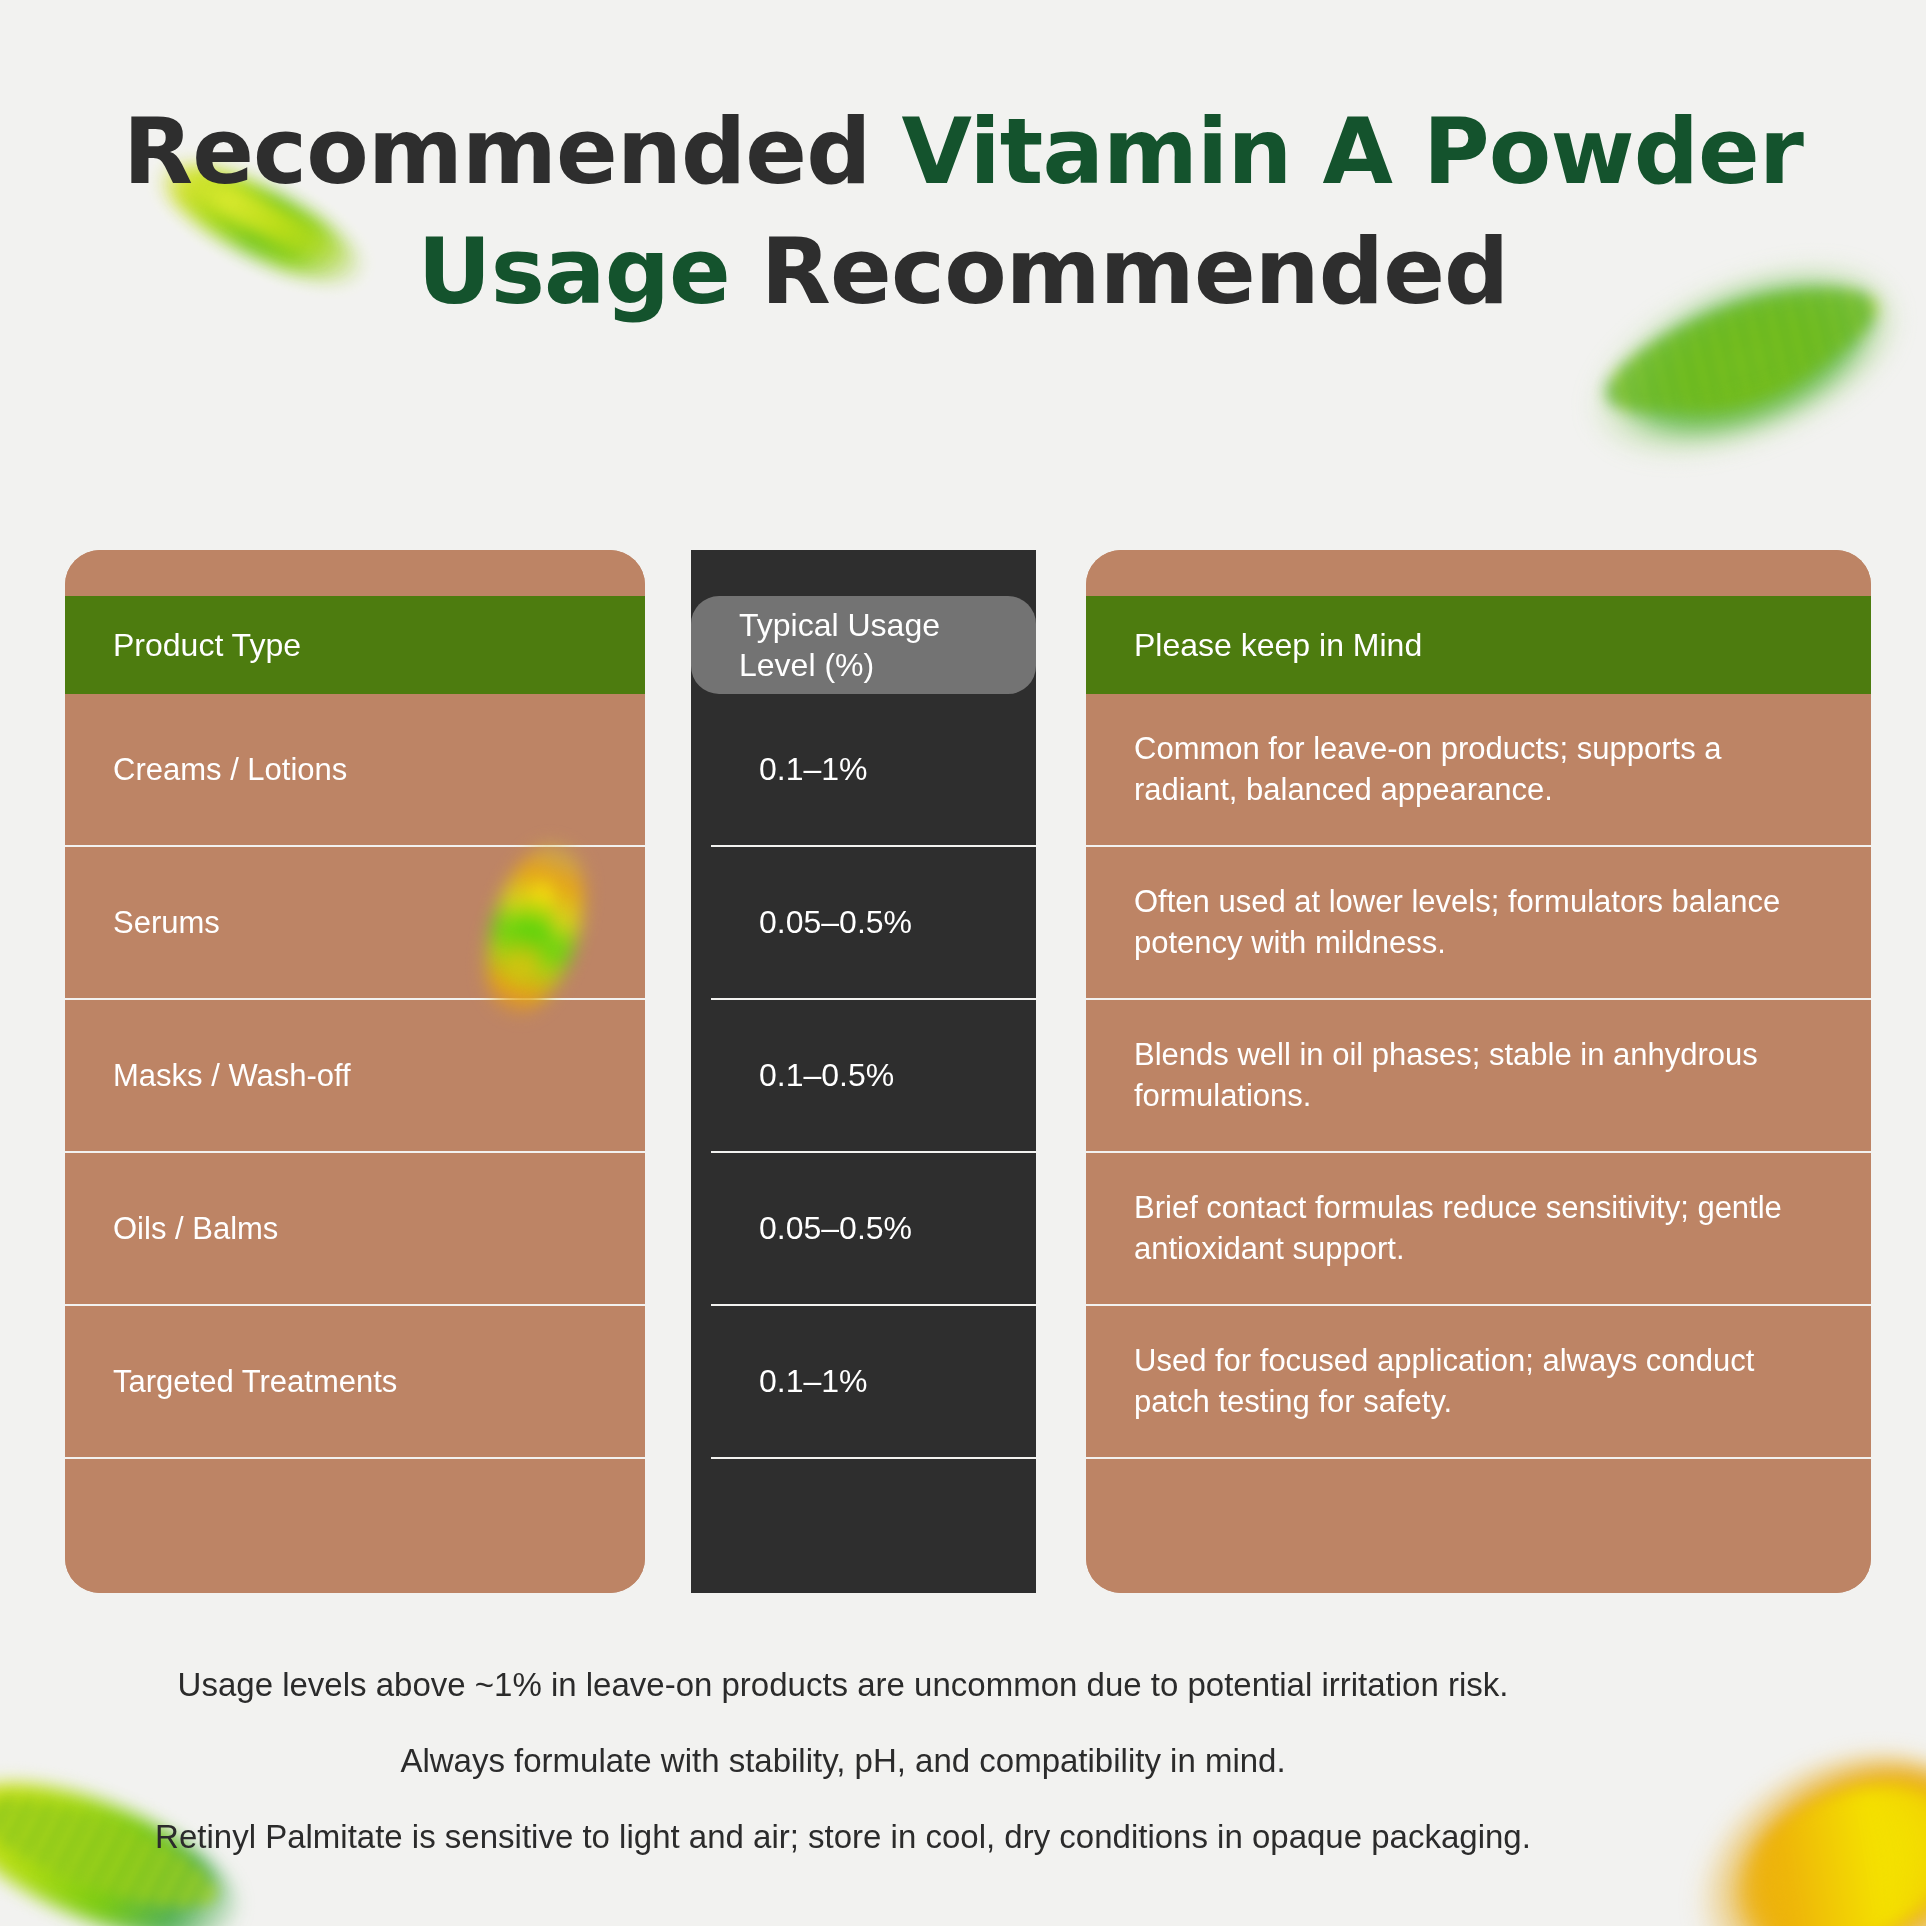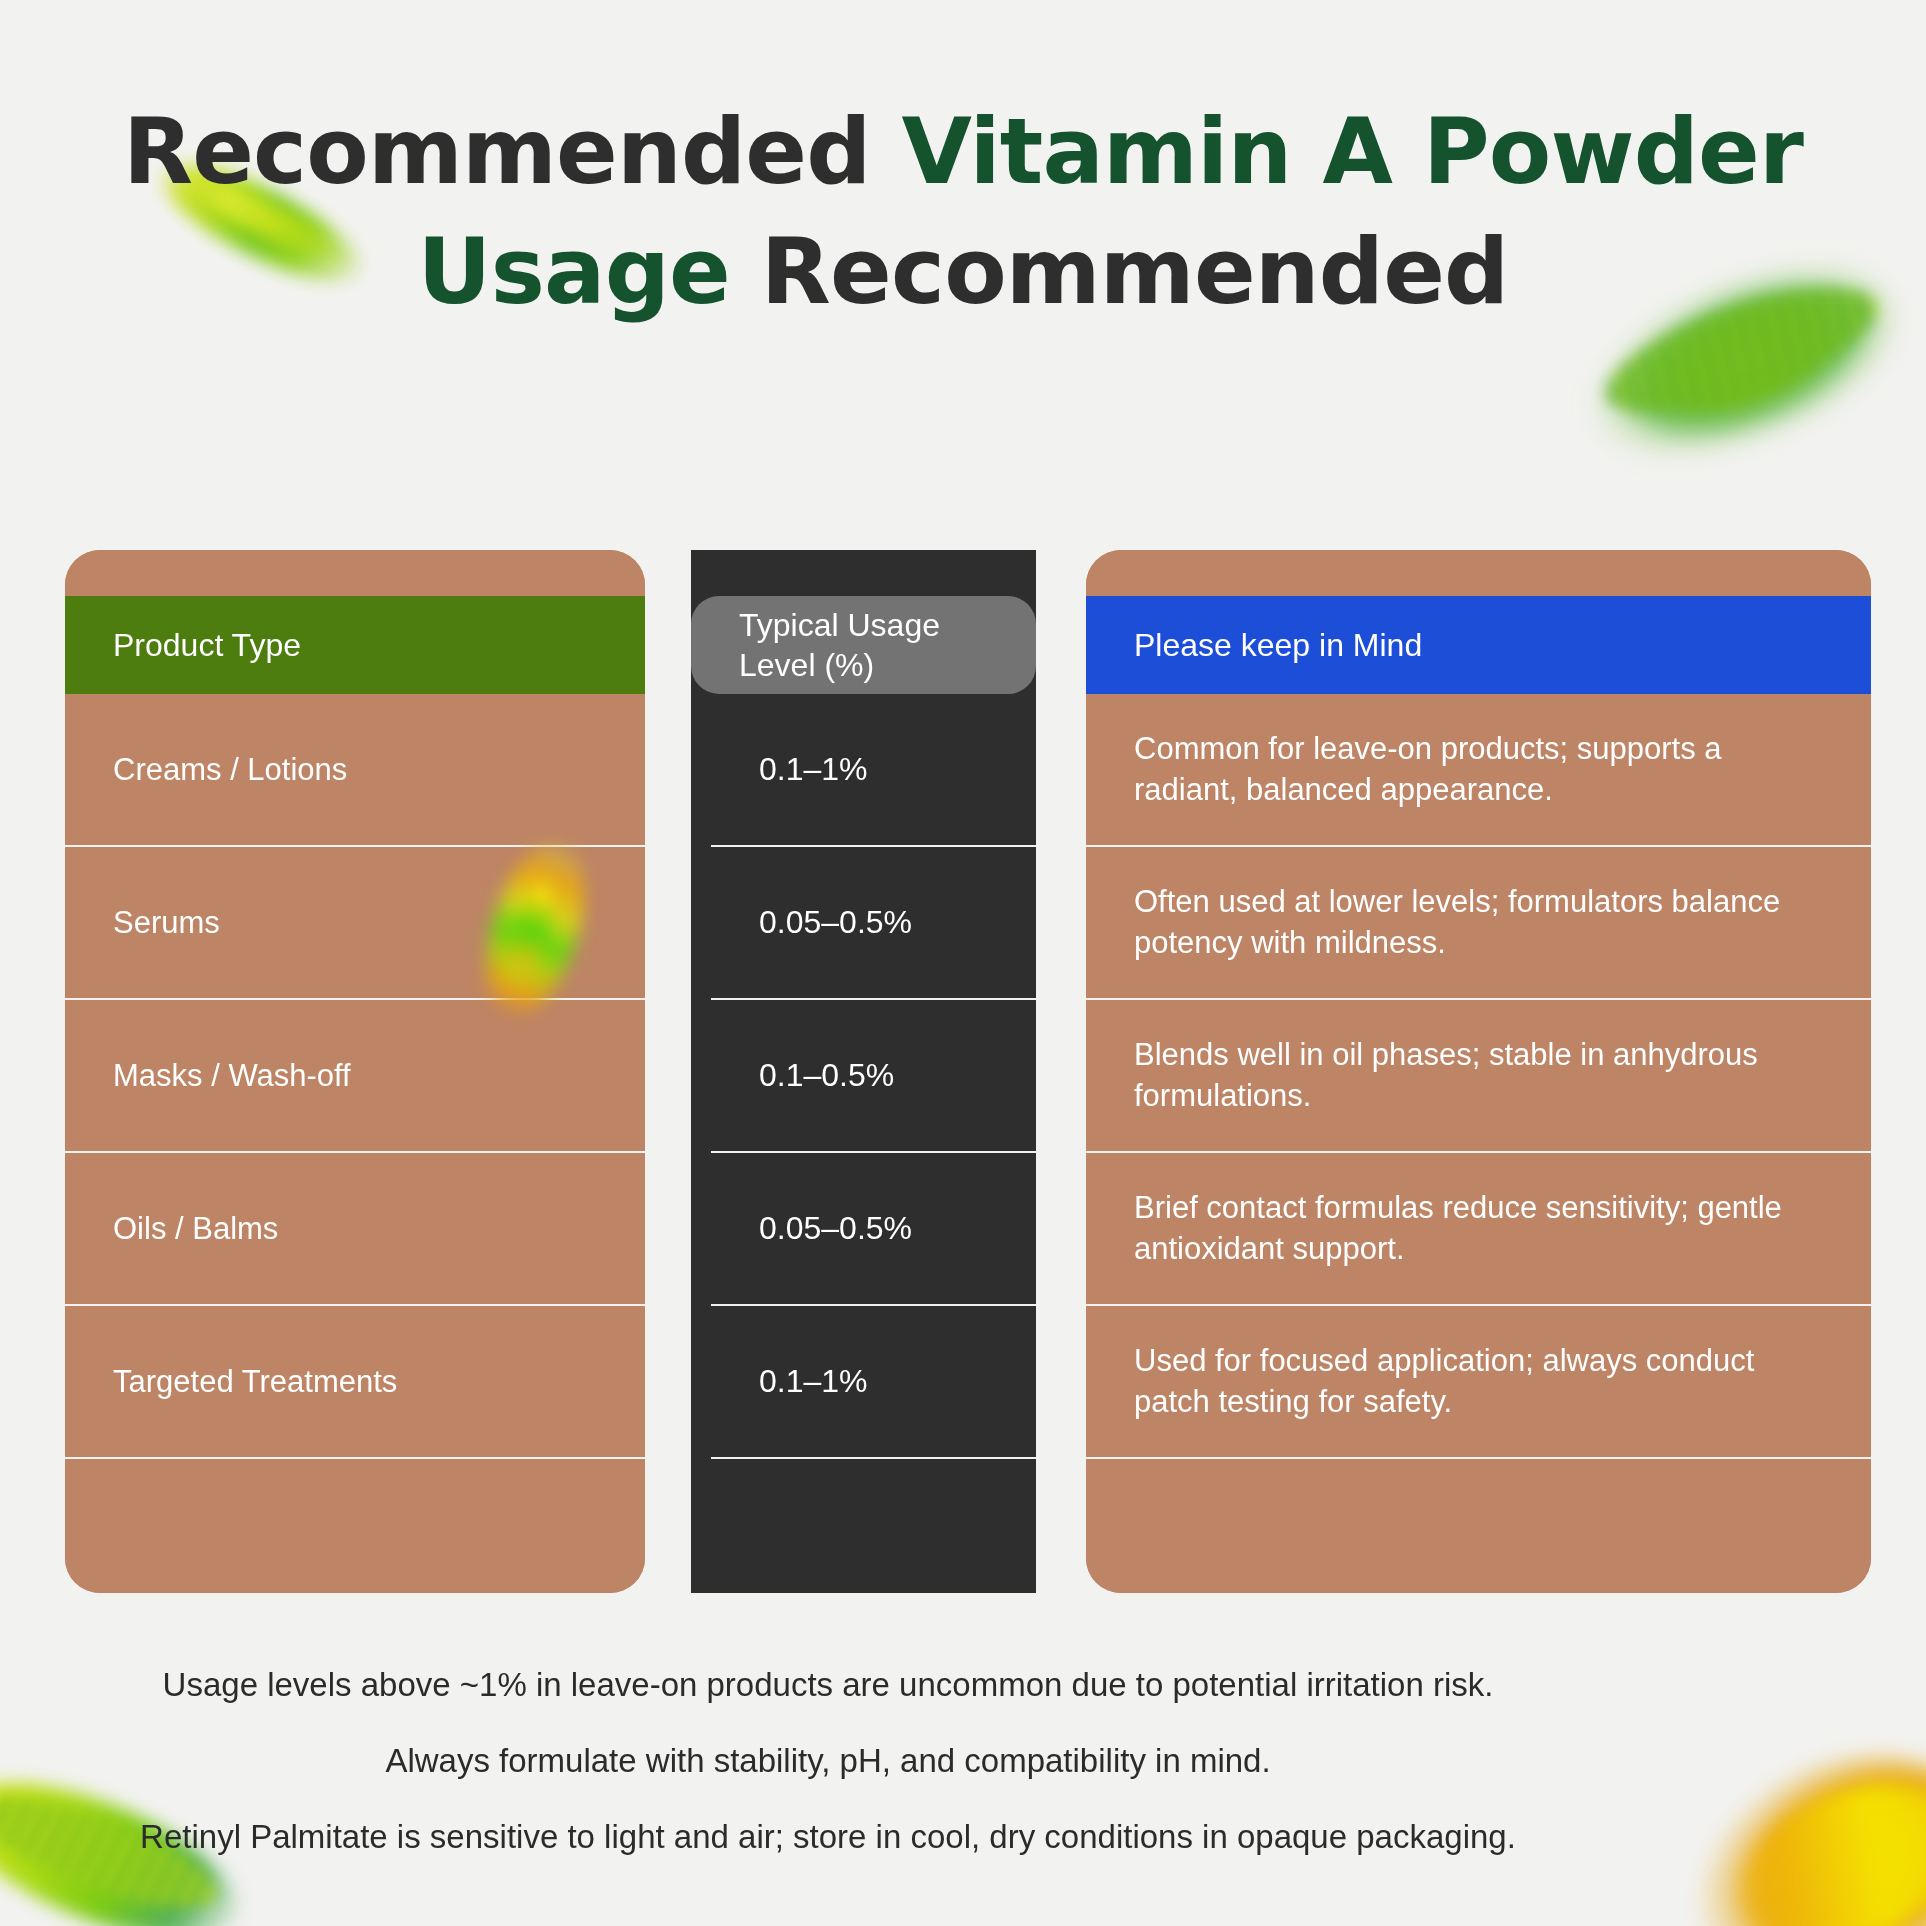--- a/index.html
+++ b/index.html
@@ -234,21 +234,21 @@
     padding: 0 48px;
     color: #ffffff;
     font-family: "Liberation Sans", sans-serif;
     font-size: 31px;
     line-height: 1.34;
   }
 
   
   .col-product .cell.header { background: #4d7c0f; }
   .col-usage   .cell.header { background: #737373; border-radius: 28px; }
-  .col-note    .cell.header { background: #1d4ed8; }
+  .col-note    .cell.header { background: #4d7c0f; }
 
   
   .col-product .cell.body { background: #bd8465; border-bottom: 2.3px solid #f2f2f0; }
   .col-usage   .cell.body { background: #2e2e2e; border-bottom: 2.3px solid #f2f2f0; }
   .col-note    .cell.body { background: #bd8465; border-bottom: 2.3px solid #f2f2f0; }
 
   .col .cell.body:last-child { border-bottom: none; }
 
   
   .col-product .spacer { height: 46px; background: #bd8465; flex: none; }
@@ -270,21 +270,21 @@
   .cell .txt { display: block; width: 100%; }
 
   .col-usage .cell.body .txt { font-size: 32px; }
   .col-note  .cell.body .txt { font-size: 31px; line-height: 1.30; }
 
   .cell.header .txt { font-size: 32px; line-height: 1.26; }
 
   
   .footer {
     position: absolute;
-    left: 0;
+    left: 15px;
     top: 1661px;
     width: 1656px;
     text-align: center;
     z-index: 5;
   }
 
   .footer p {
     color: #2b2b2b;
     font-family: "Liberation Sans", sans-serif;
     font-size: 33px;

